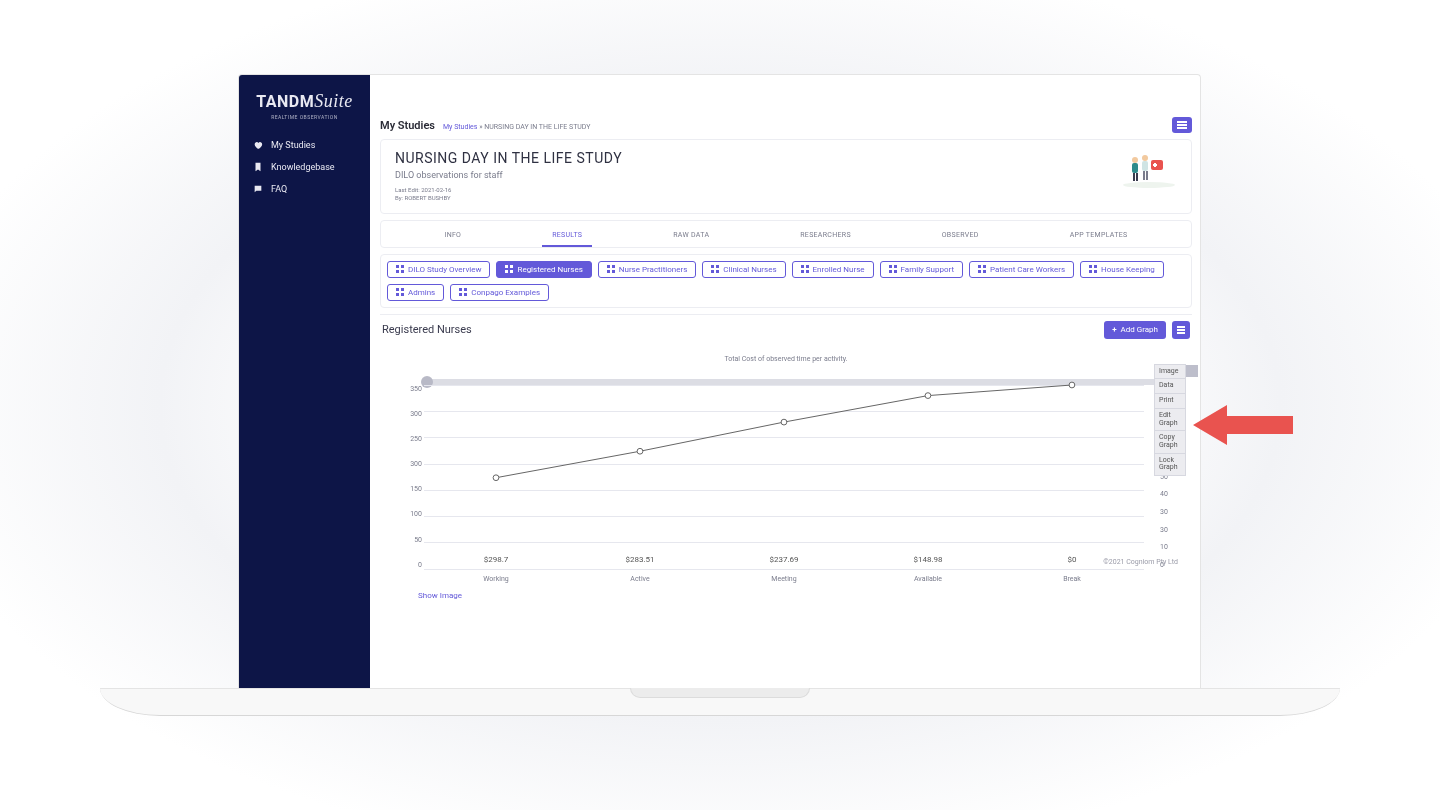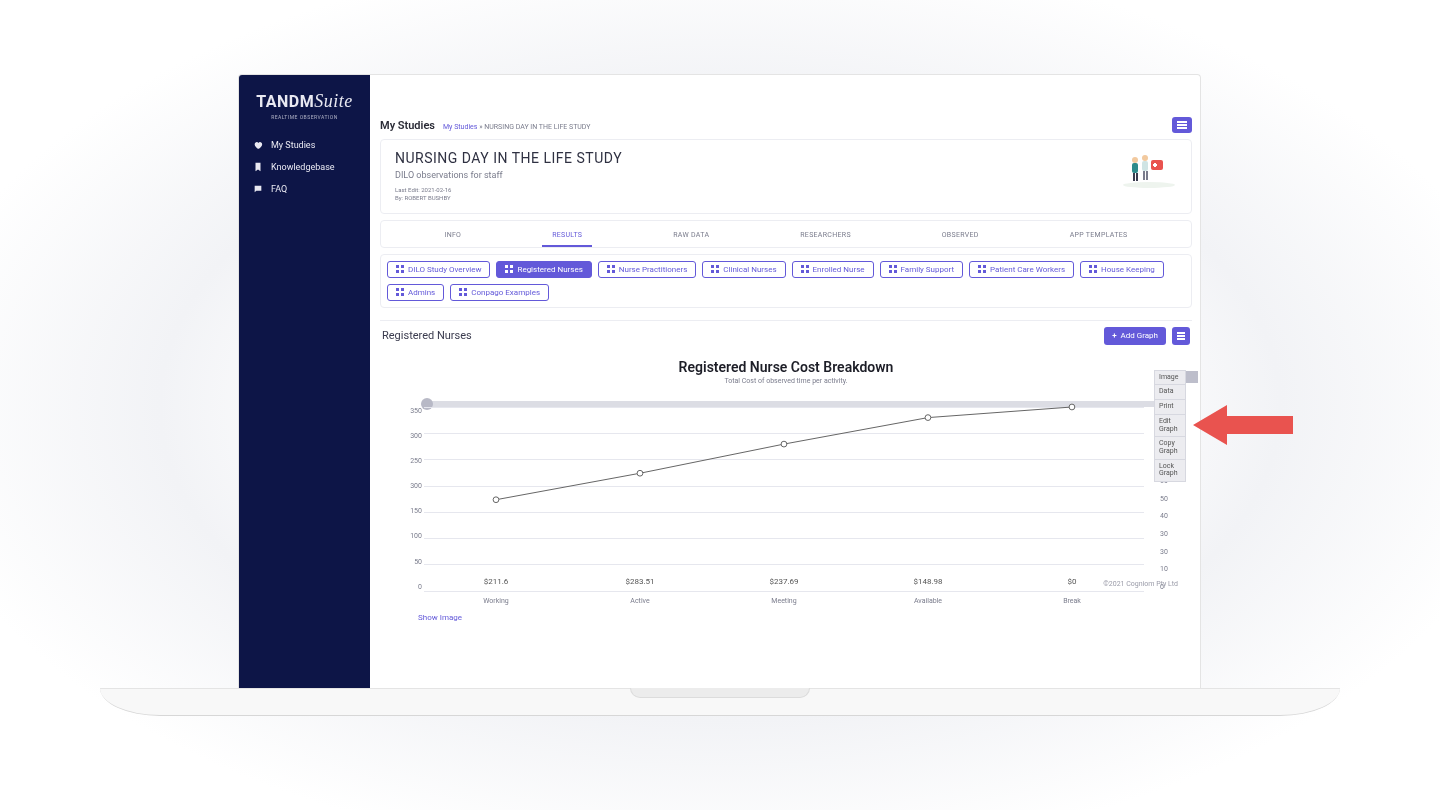--- a/index.html
+++ b/index.html
@@ -110,21 +110,21 @@
     border:1px solid var(--border); border-radius:4px;
     display:flex; justify-content:space-around; padding:6px 18px 0;
     font-size:7px; color:var(--text-muted); margin-bottom:6px;
     text-transform:uppercase; letter-spacing:.3px;
   }
   .tab { padding:4px 10px 6px; cursor:pointer; border-bottom:2px solid transparent;}
   .tab.active { color:var(--accent); border-bottom-color:var(--accent);}
 
   
   .chip-section-title { font-size:11px; font-weight:600; color:#2f3142; margin:6px 2px;}
-  .chip-wrap { display:flex; flex-wrap:wrap; gap:6px; padding:6px; border:1px solid var(--border); border-radius:4px; margin-bottom:12px;}
+  .chip-wrap { display:flex; flex-wrap:wrap; gap:6px; padding:6px; border:1px solid var(--border); border-radius:4px; margin-bottom:6px;}
   .chip {
     display:flex; align-items:center; gap:4px;
     border:1px solid var(--accent); color:var(--accent);
     font-size:8px; padding:3px 8px; border-radius:3px; cursor:pointer;
     background:#fff;
   }
   .chip.active { background:var(--accent); color:#fff; border-color:var(--accent);}
   .chip .mini { width:8px; height:8px; display:inline-flex;}
   .chip .mini svg{width:100%;height:100%;fill:currentColor;}
 
@@ -400,21 +400,20 @@
               <span class="plus">+</span>
               <span>Add Graph</span>
             </div>
             <div class="btn-icon">
                 <span></span>
               </div>
           </div>
         </div>
 
         <div class="chart-card">
-          <div class="chart-title">Registered Nurse Cost Breakdown</div>
           <div class="chart-sub">Total Cost of observed time per activity.</div>
 
           <div class="plot">
             <div class="track">
               <div class="handle"></div>
             </div>
             <div class="y-axis" id="yax">
                 <div>350</div>
                 <div>300</div>
                 <div>250</div>
@@ -442,21 +441,21 @@
                 <div class="gridline" style="top: 14.2857%;"></div>
                 <div class="gridline" style="top: 28.5714%;"></div>
                 <div class="gridline" style="top: 42.8571%;"></div>
                 <div class="gridline" style="top: 57.1429%;"></div>
                 <div class="gridline" style="top: 71.4286%;"></div>
                 <div class="gridline" style="top: 85.7143%;"></div>
                 <div class="gridline" style="top: 100%;"></div>
               </div>
             <div class="bars" id="bars">
                 <div class="barcol">
-                  <div class="barlbl">$211.6</div>
+                  <div class="barlbl">$298.7</div>
                   <div class="bar" style="height:85.34285714285714%;background:#e5b93c"></div>
                   <div class="catlbl">Working</div>
                 </div>
                 <div class="barcol">
                   <div class="barlbl">$283.51</div>
                   <div class="bar" style="height:81.00285714285714%;background:#e9534f"></div>
                   <div class="catlbl">Active</div>
                 </div>
                 <div class="barcol">
                   <div class="barlbl">$237.69</div>

